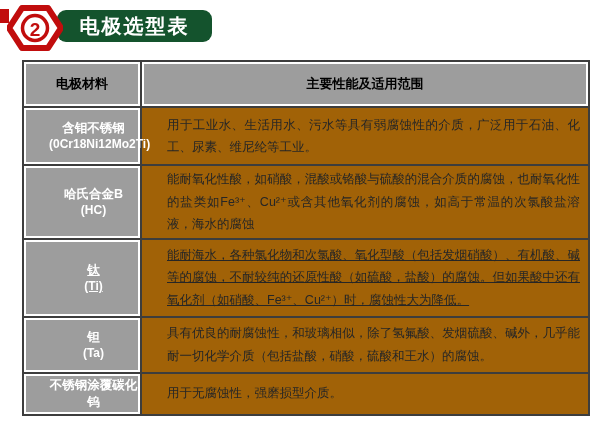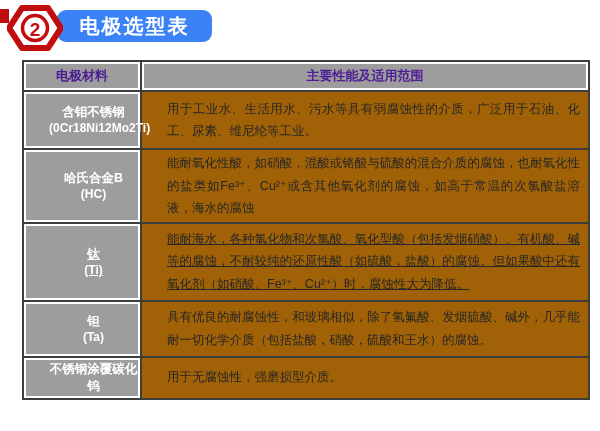--- a/index.html
+++ b/index.html
@@ -4,33 +4,33 @@
 <style>
   html,body{margin:0;padding:0;background:#fff;}
   .canvas{
     position:relative;width:600px;height:431px;background:#fff;overflow:hidden;
     font-family:"Liberation Sans","DejaVu Sans",sans-serif;
   }
   
   .corner-square{position:absolute;left:0;top:9px;width:9px;height:14px;background:#c10d0d;}
   .badge-svg{position:absolute;left:7px;top:4px;z-index:2;}
   .title-pill{
-    position:absolute;left:57px;top:10px;width:155px;height:32px;background:#3b82f6;
+    position:absolute;left:57px;top:10px;width:155px;height:32px;background:#14532d;
     border-radius:9px;color:#fff;font-size:20px;font-weight:bold;
     display:flex;align-items:center;justify-content:center;letter-spacing:2px;z-index:1;
   }
   
   table.etable{
     position:absolute;left:22px;top:60px;width:566px;
     border-collapse:collapse;table-layout:fixed;
   }
   table.etable th,table.etable td{border:2px solid #3d3d3d;padding-left:25px;}
   table.etable th{
     background:#9d9d9d;box-shadow:inset 0 0 0 2px #fff;
-    color:#4c1d95;font-weight:bold;font-size:13px;height:24px;padding:2px;
+    color:#000000;font-weight:bold;font-size:13px;height:24px;padding:10px;
   }
   td.mat{
     background:#9d9d9d;box-shadow:inset 0 0 0 2px #fff;
     color:#fff;font-weight:bold;text-align:center;vertical-align:middle;padding:3px 2px;
   }
   td.mat .mname{font-size:12.5px;line-height:17px;}
   td.mat .mcode{font-size:12px;line-height:15px;}
   td.mat .mcode:empty{display:none;}
   td.desc{
     background:#a16207;color:#262626;font-size:12.5px;line-height:22.5px;

